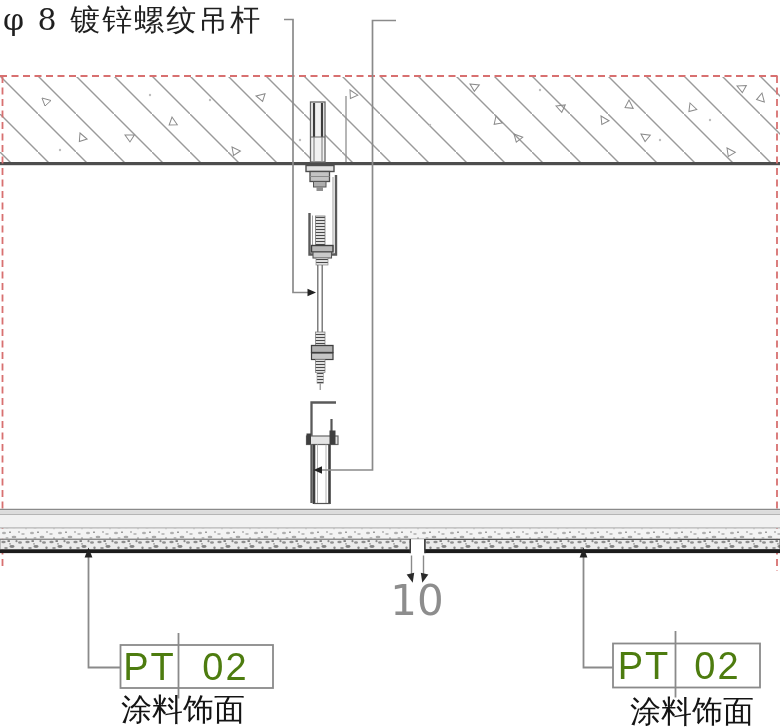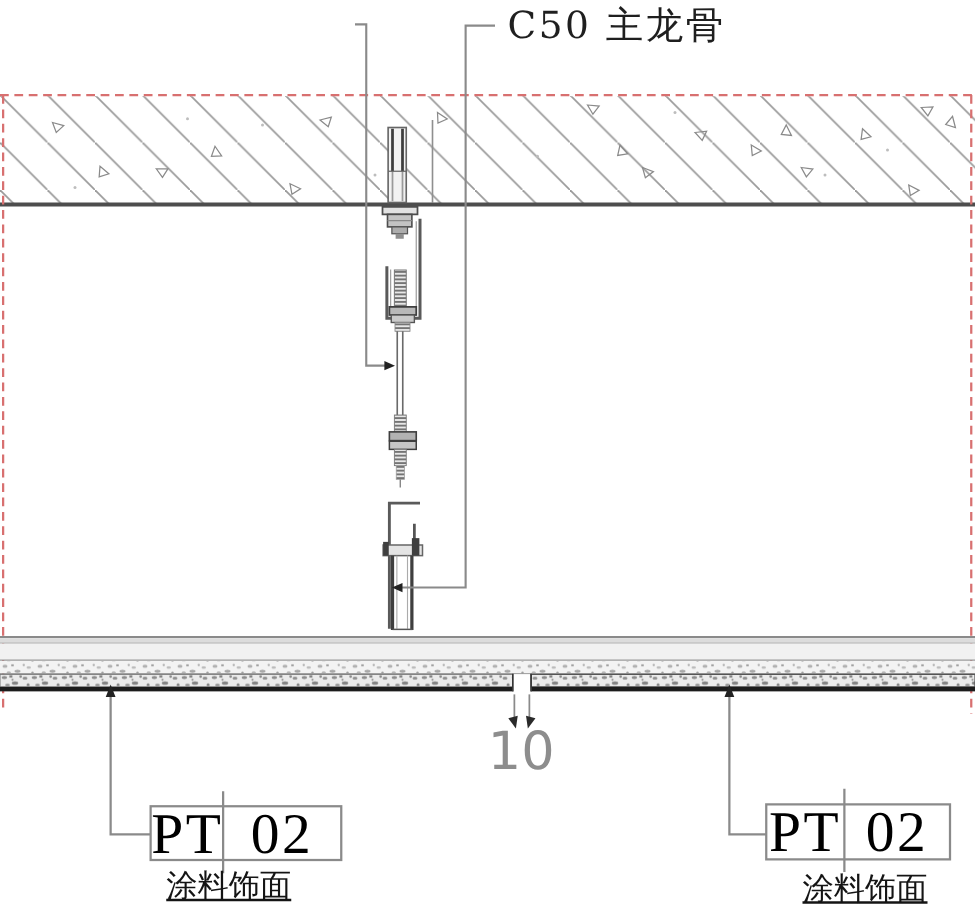--- a/index.html
+++ b/index.html
@@ -1,24 +1,24 @@
 <!DOCTYPE html>
 <html><head>
 <meta charset="utf-8">
 <style>
   html,body{margin:0;padding:0;background:#ffffff;}
   #canvas{position:relative;width:780px;height:727px;background:#fff;overflow:hidden;
           font-family:"DejaVu Serif","Liberation Serif",serif;}
   #linework{position:absolute;left:0;top:0;}
   .lbl{position:absolute;white-space:nowrap;color:#1f1f1f;font-size:30px;letter-spacing:2px;}
-  .tag-text{position:absolute;font-size:46px;line-height:42px;text-align:center;
-            font-family:Liberation Serif, serif;color:#000000;letter-spacing:2px;}
+  .tag-text{position:absolute;font-size:38px;line-height:42px;text-align:center;
+            font-family:Liberation Sans, sans-serif;color:#4d7c0f;letter-spacing:2px;}
   .dim-text{position:absolute;font-size:42px;line-height:42px;text-align:center;
             font-family:"DejaVu Sans","Liberation Sans",sans-serif;color:#8d8d8d;}
-  .finish-text{position:absolute;font-size:25px;line-height:34px;text-align:center;color:#141414;letter-spacing:0px;text-decoration:underline;}
+  .finish-text{position:absolute;font-size:31px;line-height:34px;text-align:center;color:#141414;letter-spacing:0px;}
 </style>
 </head>
 <body>
 
 <div id="canvas">
 
 <svg id="linework" width="780" height="727" viewBox="0 0 780 727">
   <defs>
     <pattern id="hatch" width="38" height="38" patternUnits="userSpaceOnUse">
       <line x1="0" y1="0" x2="38" y2="38" stroke="#9a9a9a" stroke-width="1.4"></line>
@@ -194,22 +194,22 @@
   </g>
 
   <g stroke="#8a8a8a" stroke-width="1.8" fill="none">
     <path d="M583.5,554 L583.5,667.5 L613,667.5"></path>
     <polygon points="583.5,547.5 579.6,557.5 587.4,557.5" fill="#222" stroke="none"></polygon>
     <rect x="613" y="643.5" width="147" height="44"></rect>
     <line x1="675.5" y1="631" x2="675.5" y2="697.5"></line>
   </g>
 </svg>
 
-
-<div class="lbl" style="left:406px;top:0px;">C50 主龙骨</div>
+<div class="lbl" style="left:3px;top:0px;">φ 8 镀锌螺纹吊杆</div>
+
 
 <div class="dim-text" style="left:387px;top:580px;width:60px;text-align:center;">10</div>
 
 <div class="tag-text" style="left:121px;top:646px;width:57px;">PT</div>
 <div class="tag-text" style="left:179px;top:646px;width:93px;">02</div>
 <div class="finish-text" style="left:118px;top:692px;width:130px;">涂料饰面</div>
 
 <div class="tag-text" style="left:613px;top:645px;width:62px;">PT</div>
 <div class="tag-text" style="left:676px;top:645px;width:83px;">02</div>
 <div class="finish-text" style="left:624px;top:694px;width:136px;">涂料饰面</div>

